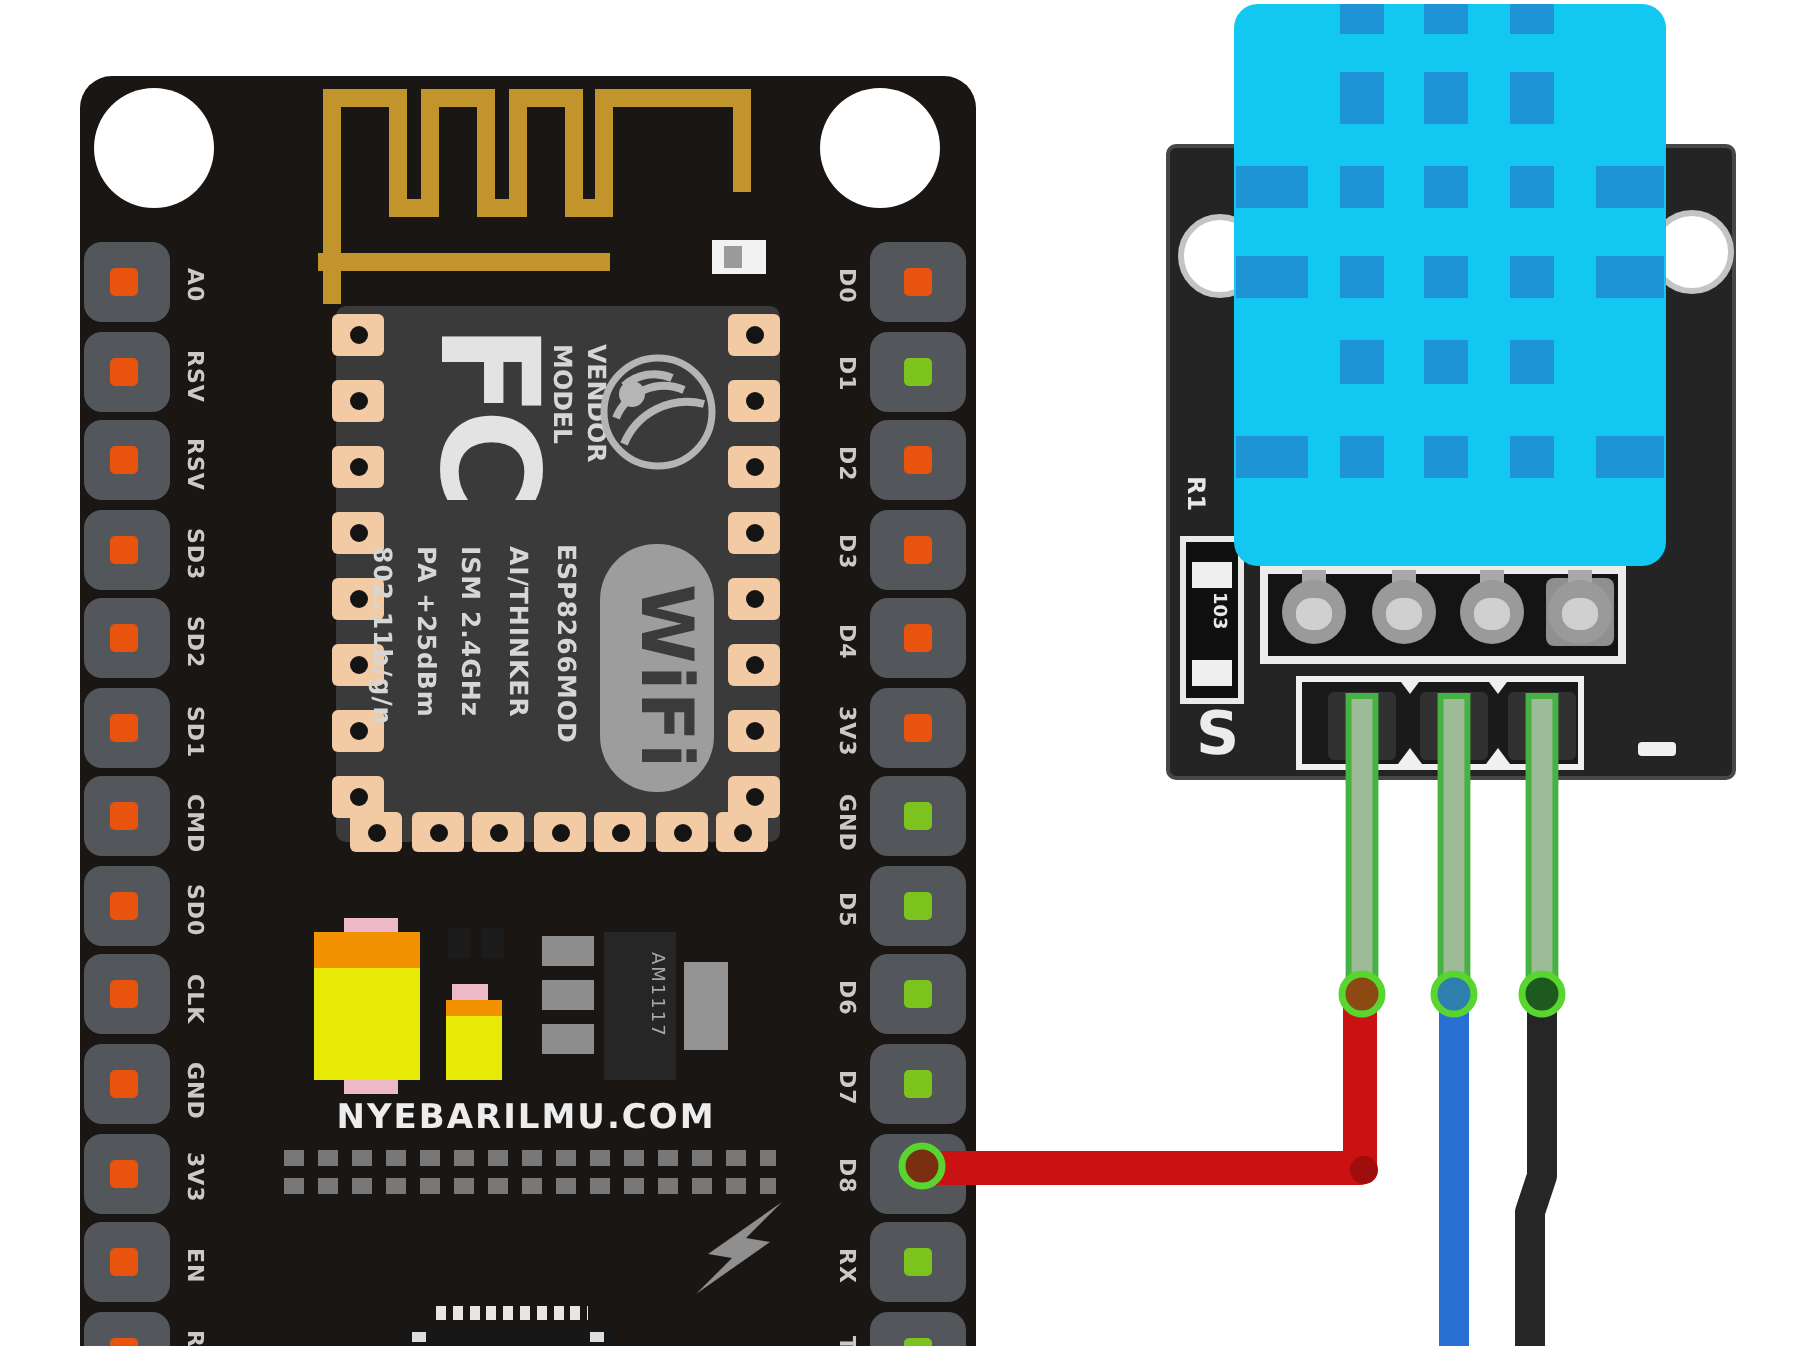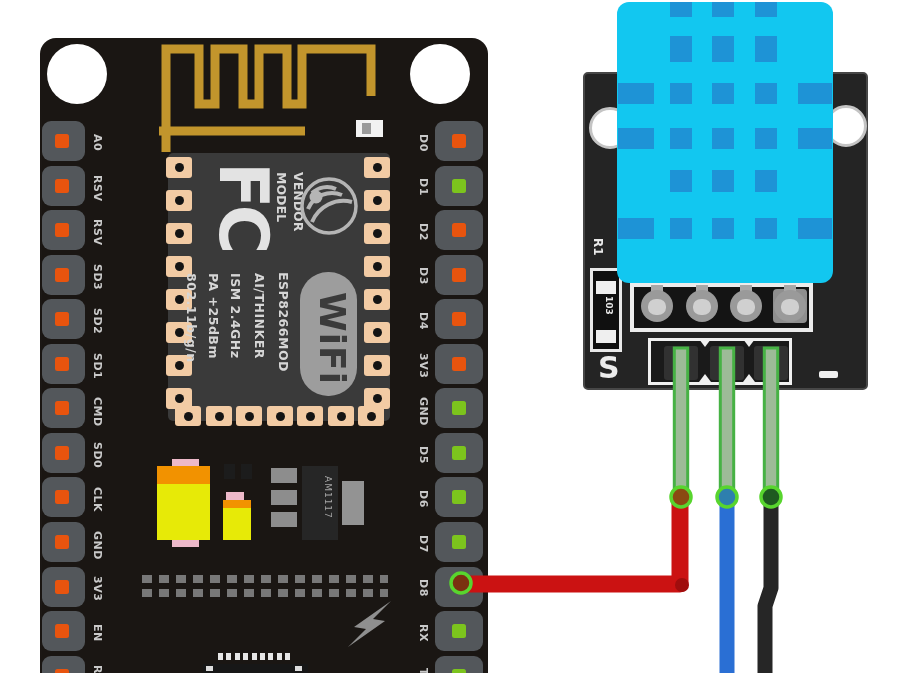--- a/index.html
+++ b/index.html
@@ -175,20 +175,21 @@
   <div class="abs" style="left:224px;top:464px;width:11px;height:15px;background:#1c1c1c"></div>
   <div class="abs" style="left:241px;top:464px;width:11px;height:15px;background:#1c1c1c"></div>
 
   <div class="abs" style="left:271px;top:468px;width:26px;height:15px;background:#8d8d8d"></div>
   <div class="abs" style="left:271px;top:490px;width:26px;height:15px;background:#8d8d8d"></div>
   <div class="abs" style="left:271px;top:512px;width:26px;height:15px;background:#8d8d8d"></div>
   <div class="abs" style="left:302px;top:466px;width:36px;height:74px;background:#262626"></div>
   <div class="abs" style="left:342px;top:481px;width:22px;height:44px;background:#939393"></div>
   <span class="v" style="left:332px;top:476px;font-size:9px;color:#a7a7a7;letter-spacing:1px">AM1117</span>
 
+  <div class="abs urlTx">NYEBARILMU.COM</div>
   <div class="abs dashRow" style="top:575px"></div>
   <div class="abs dashRow" style="top:589px"></div>
   <div class="abs dotRow"></div>
   <div class="abs botChip">
     <div class="abs" style="left:3px;top:2px;width:7px;height:5px;background:#dddddd"></div>
     <div class="abs" style="left:92px;top:2px;width:7px;height:5px;background:#dddddd"></div>
   </div>
 
   <div id="leftPins">
       <div class="pinRow abs" style="left:42px;top:121px;width:74px">

